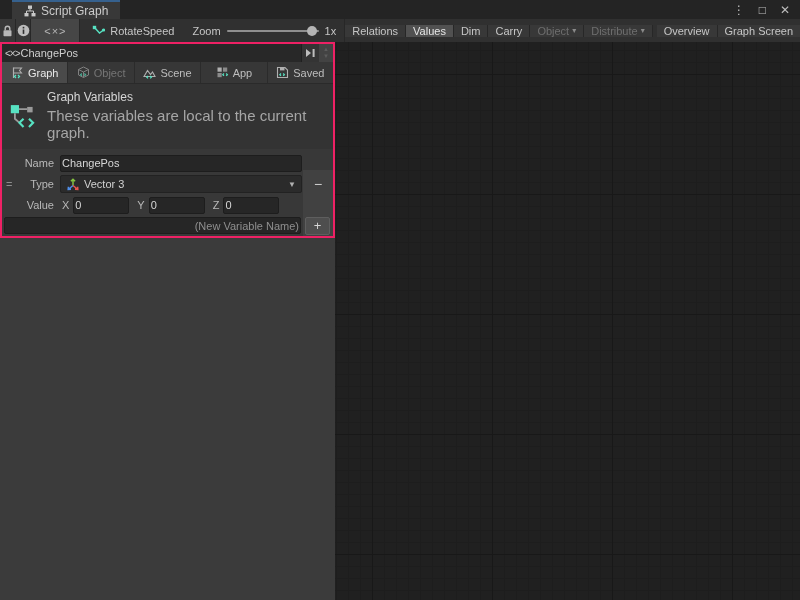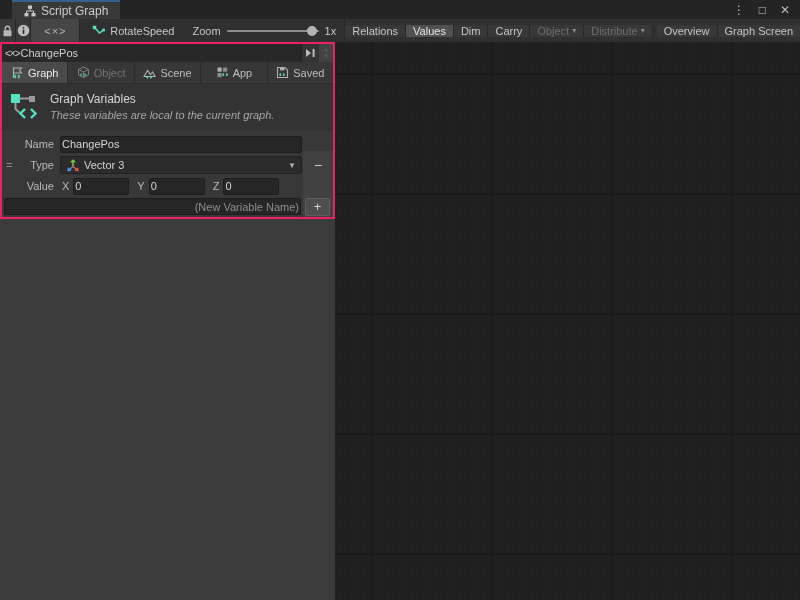--- a/index.html
+++ b/index.html
@@ -65,21 +65,21 @@
   .bb-tabs { height:22px; display:flex; background:#363636; border-bottom:1px solid #2a2a2a; }
   .bb-tab { flex:1; display:flex; align-items:center; justify-content:center; gap:4px;
             font-size:11px; color:#bdbdbd; background:#373737; border-right:1px solid #2b2b2b; }
   .bb-tab:last-child { border-right:none; }
   .bb-tab.active { background:#4a4a4a; color:#e8e8e8; }
   .bb-tab.disabled { color:#757575; }
 
   .bb-varheader { background:#333333; display:flex; align-items:center; gap:9px;
                   padding:6px 8px 8px 7px; }
   .vh-title { font-size:12px; color:#d6d6d6; margin-bottom:3px; }
-  .vh-sub { font-size:11px; color:#a6a6a6;font-style:italic; }
+  .vh-sub { font-size:15px; color:#a6a6a6; }
 
   .bb-lower { position:relative; background:#383838; padding:4px 0 0 0; }
   .gutter { position:absolute; right:0; top:21px; bottom:0; width:30px; background:#414141; }
   .remove-btn { position:absolute; right:0; top:25px; width:30px; height:20px;
                 display:flex; align-items:center; justify-content:center;
                 color:#cfcfcf; font-size:14px; }
   .drag-handle { position:absolute; left:4px; top:29px; color:#8d8d8d; font-size:11px; }
 
   .frow { display:flex; align-items:center; height:20px; margin-bottom:1px; position:relative; z-index:1; }
   .frow-label { width:58px; text-align:right; padding-right:6px; color:#b9b9b9; font-size:11px; }

